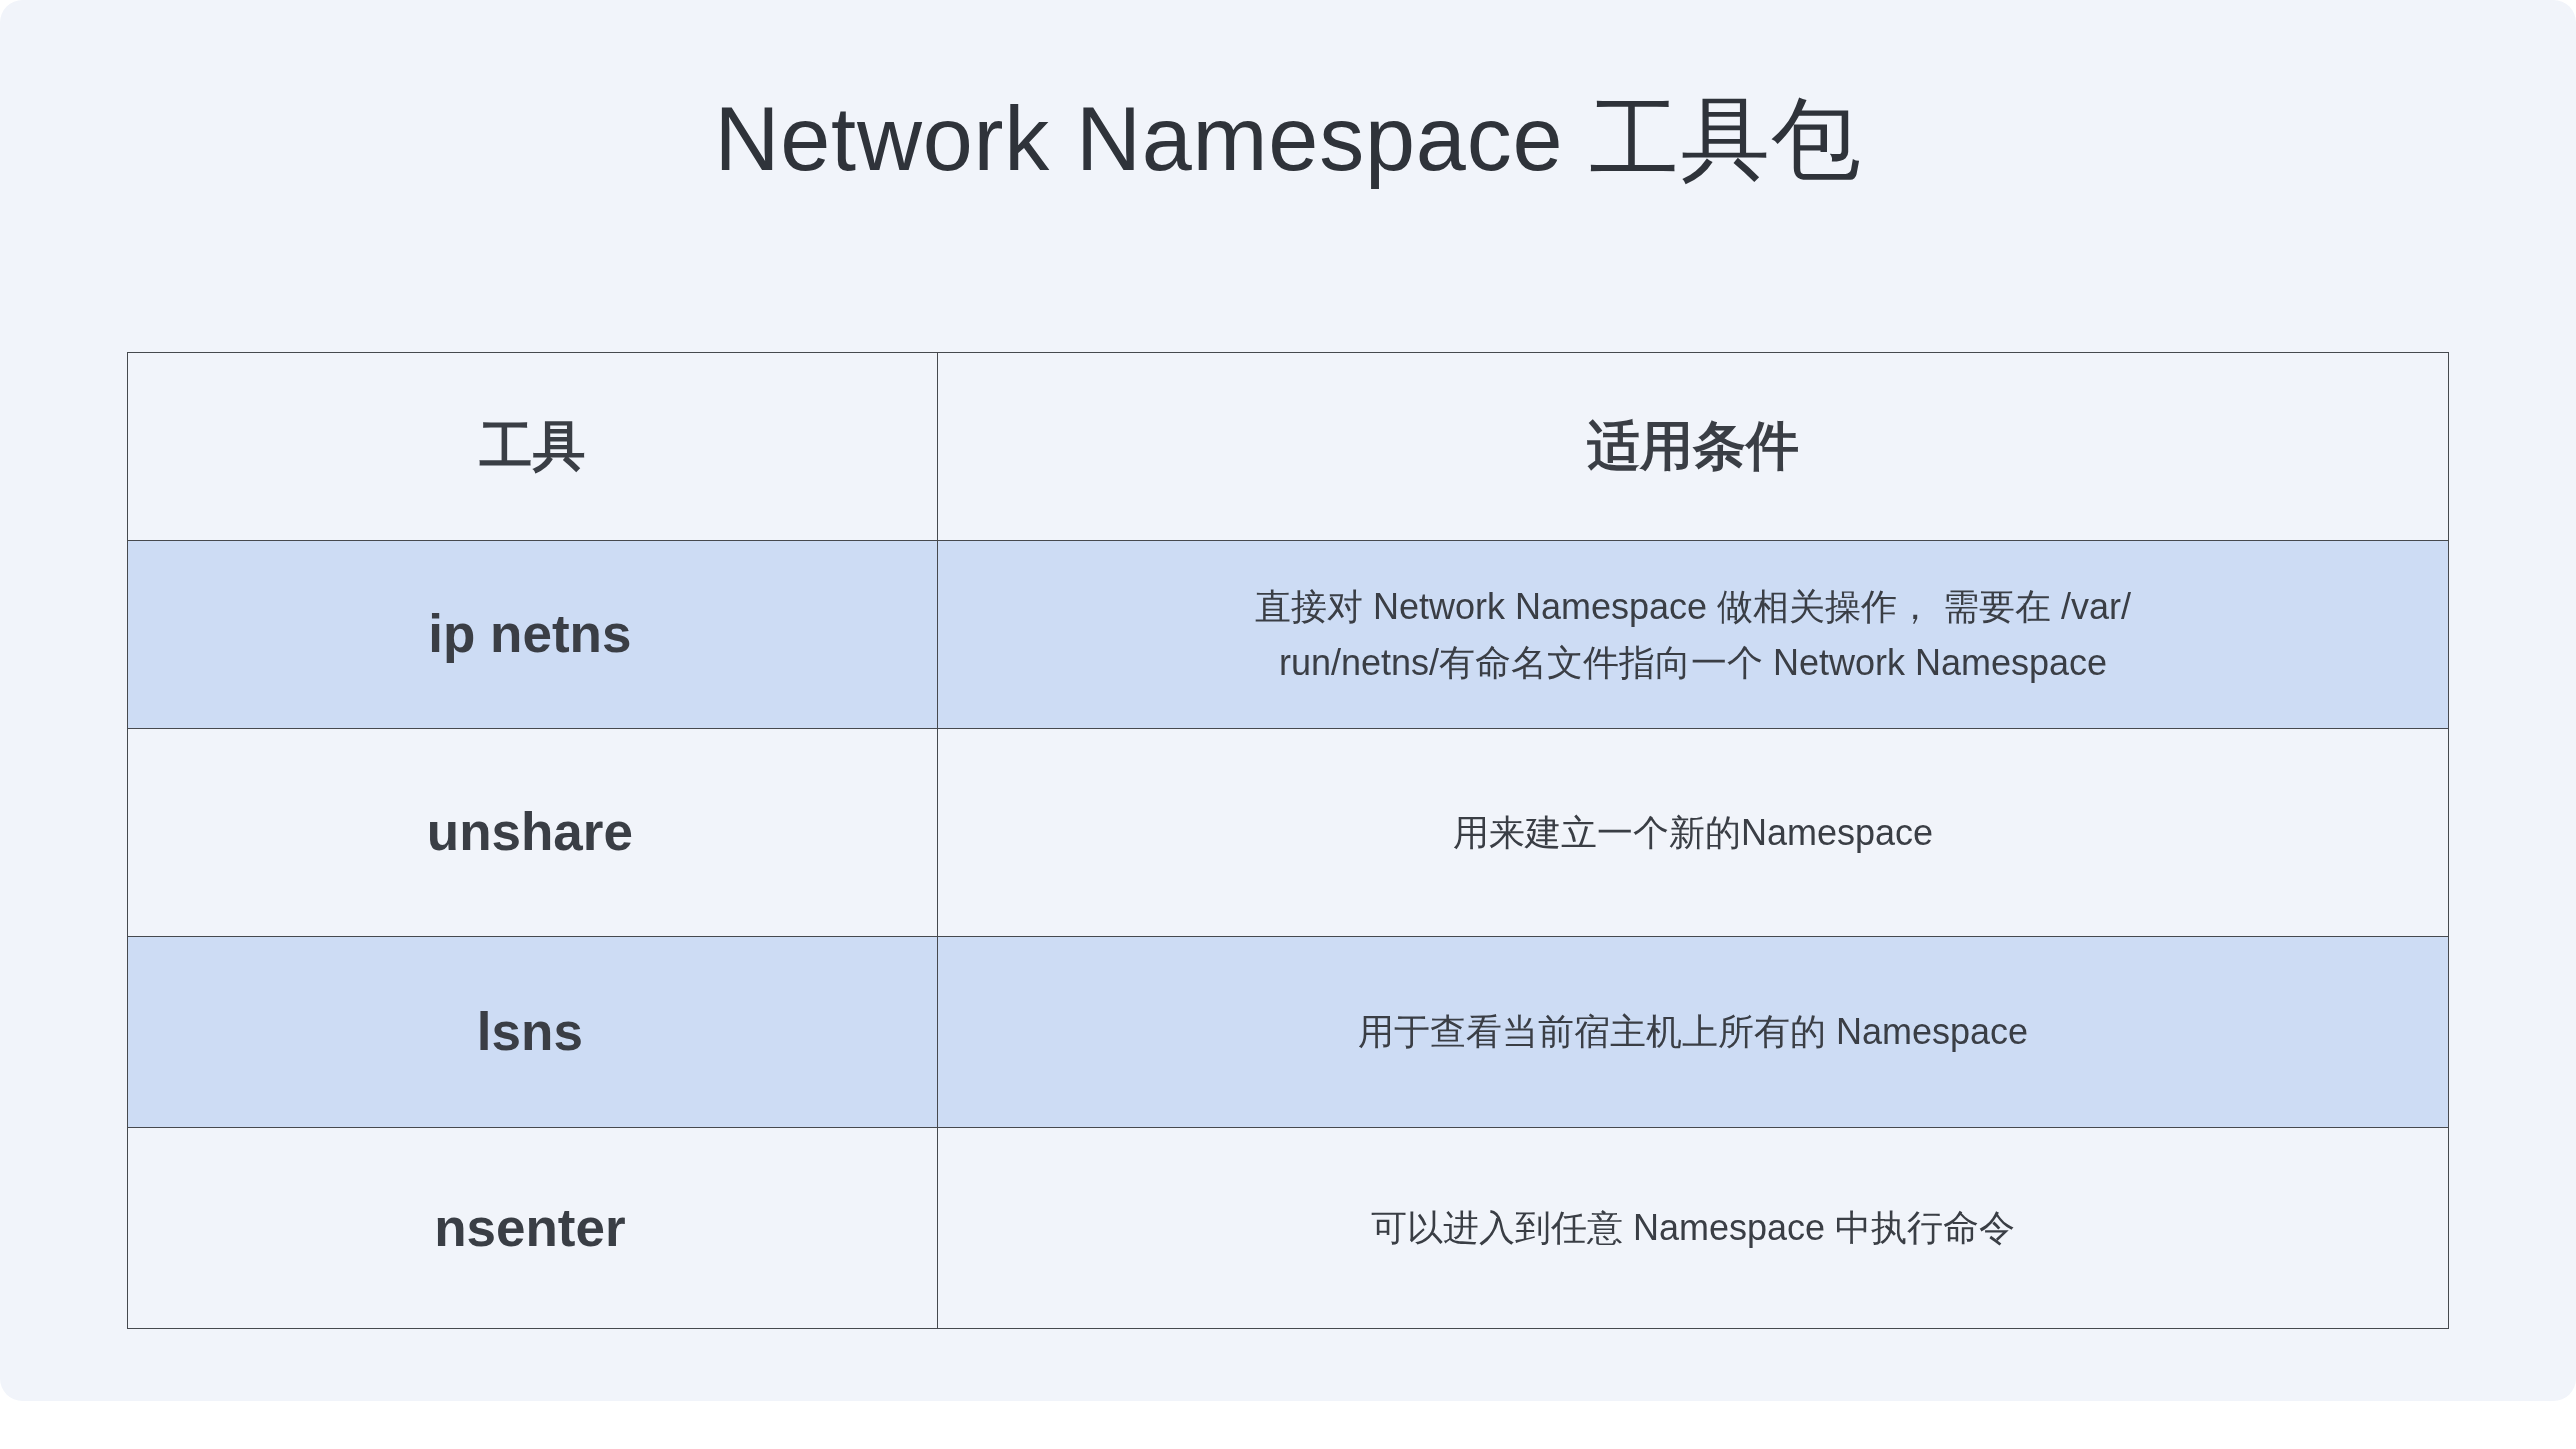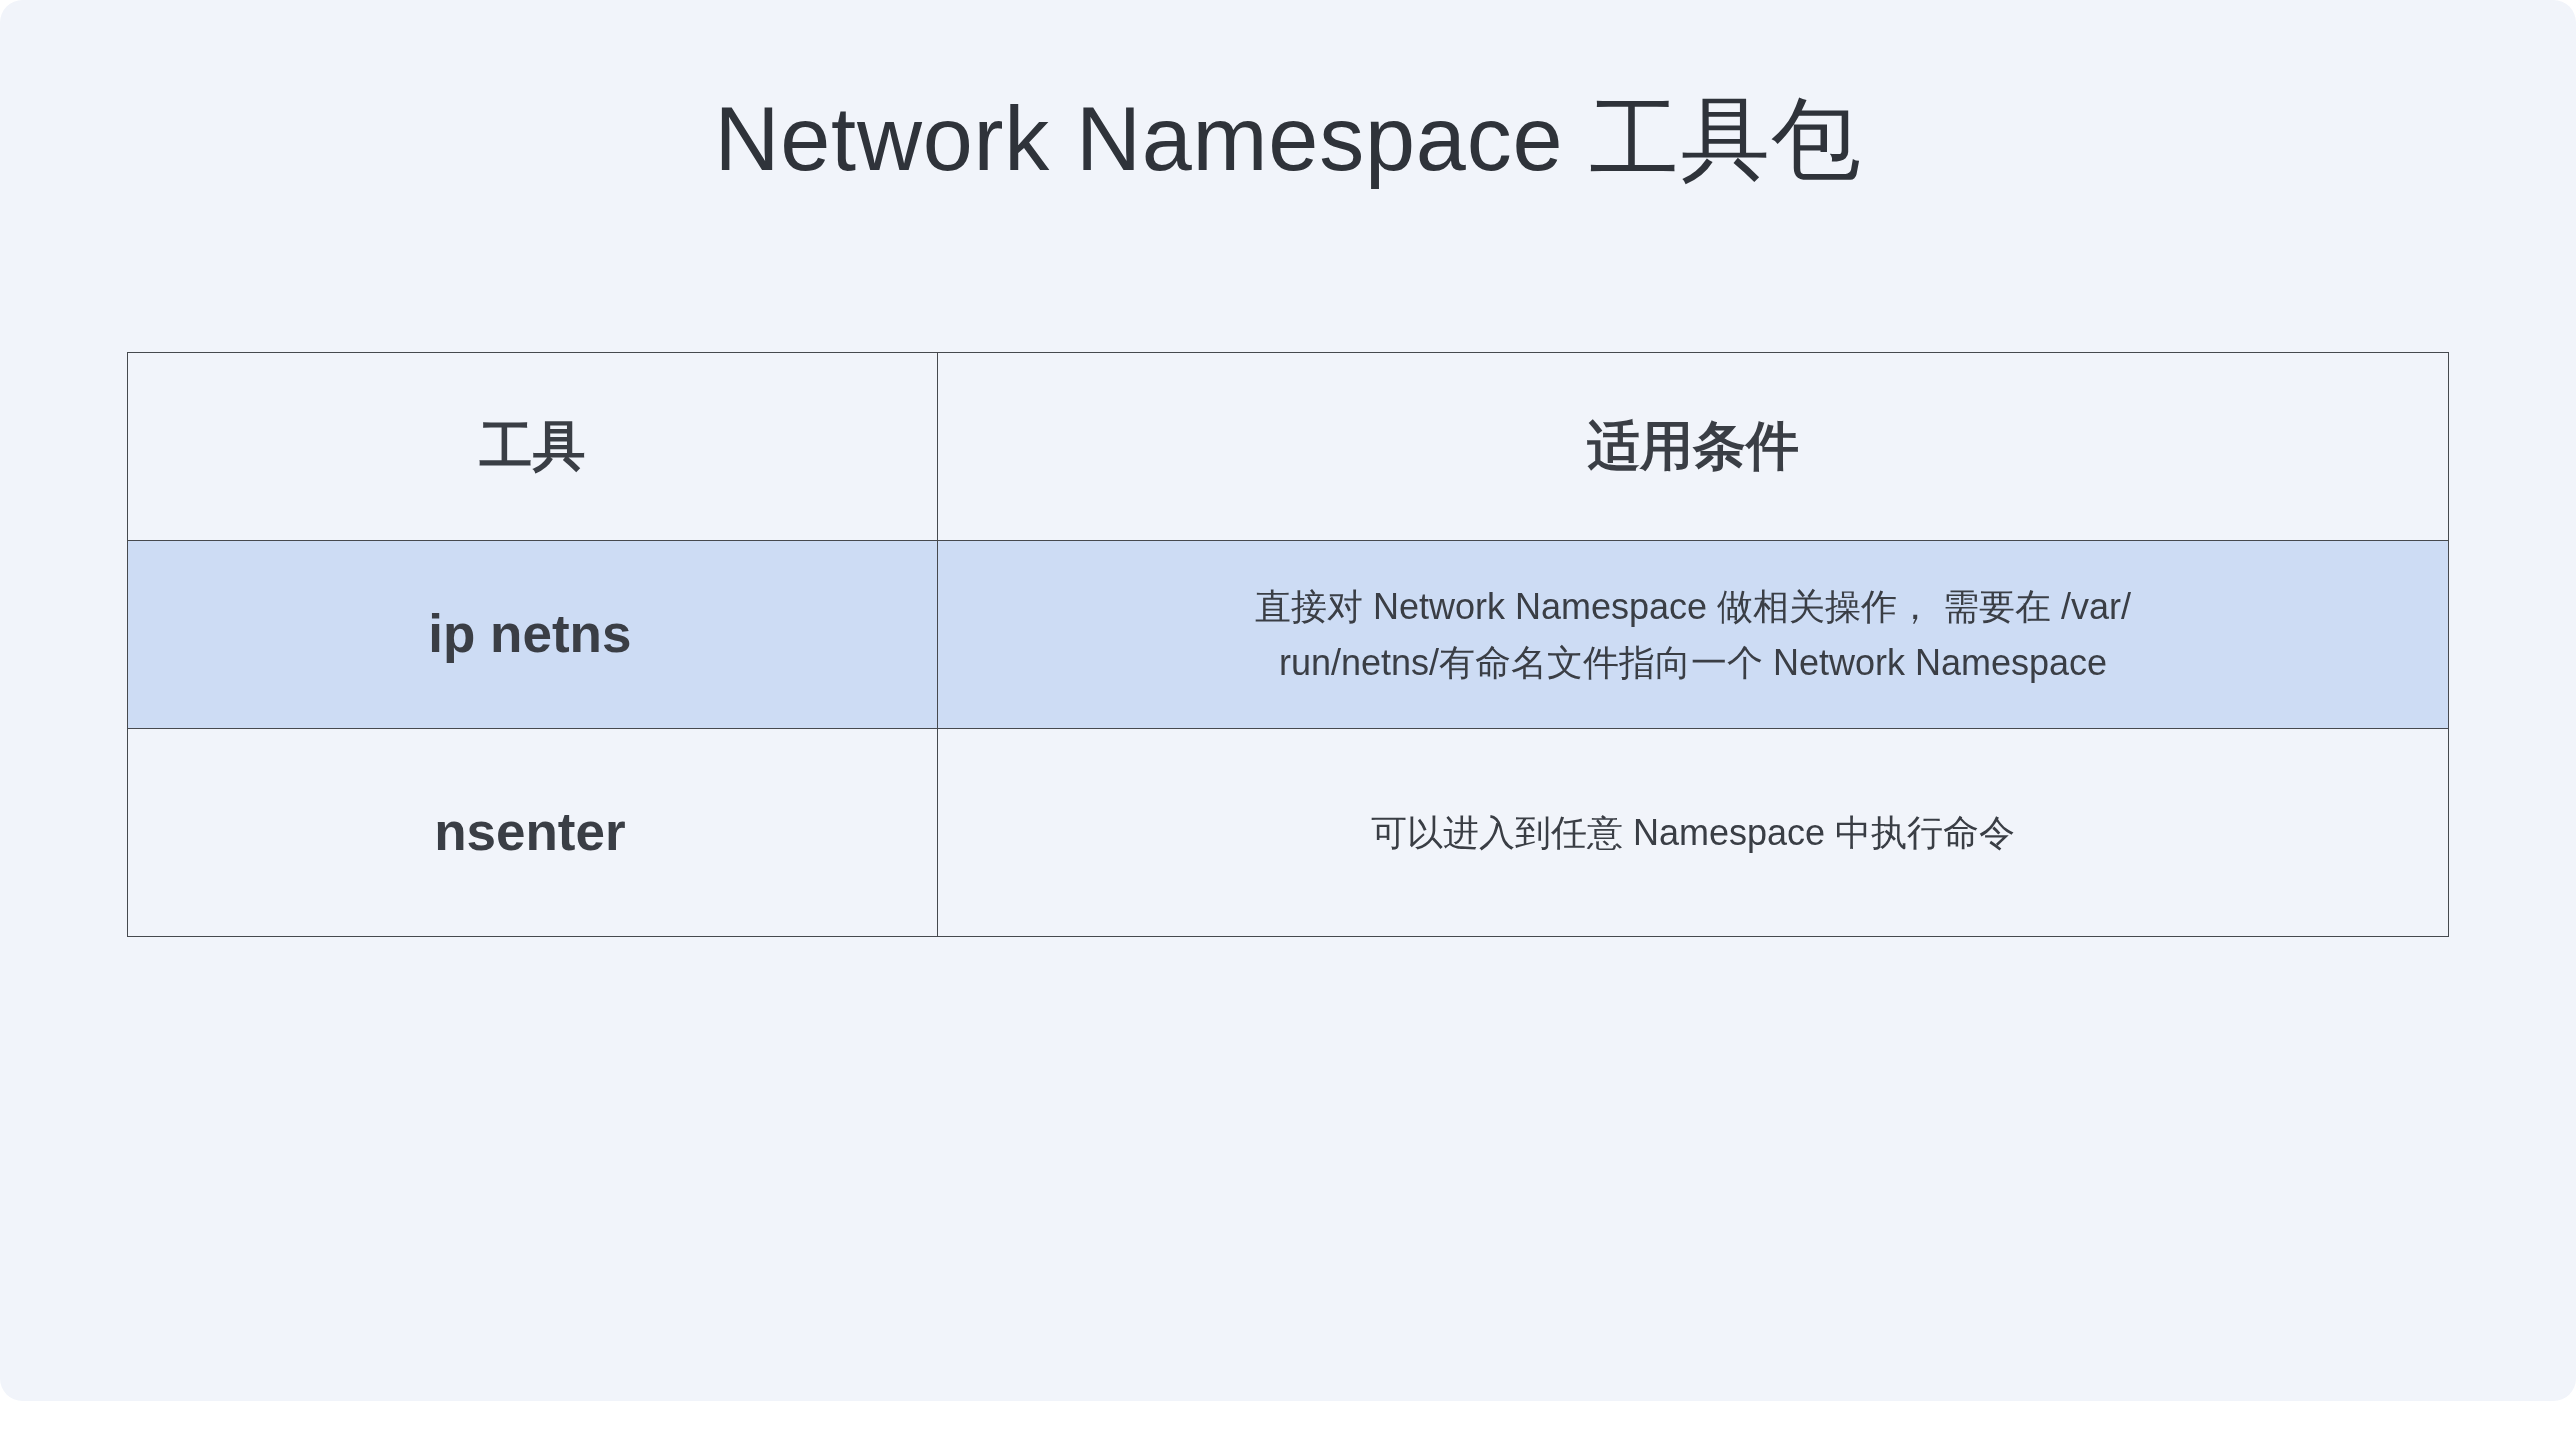--- a/index.html
+++ b/index.html
@@ -88,20 +88,28 @@
         <th>适用条件</th>
       </tr>
     </thead>
     <tbody>
       <tr class="row-hl">
         <td class="tool-cell">ip netns</td>
         <td class="condition-cell">直接对 Network Namespace 做相关操作， 需要在 /var/
 run/netns/有命名文件指向一个 Network Namespace</td>
       </tr>
       <tr>
+        <td class="tool-cell">unshare</td>
+        <td class="condition-cell">用来建立一个新的Namespace</td>
+      </tr>
+      <tr class="row-hl">
+        <td class="tool-cell">lsns</td>
+        <td class="condition-cell">用于查看当前宿主机上所有的 Namespace</td>
+      </tr>
+      <tr>
         <td class="tool-cell">nsenter</td>
         <td class="condition-cell">可以进入到任意 Namespace 中执行命令</td>
       </tr>
     </tbody>
   </table>
 
 </div>
 
 
 </body></html>

